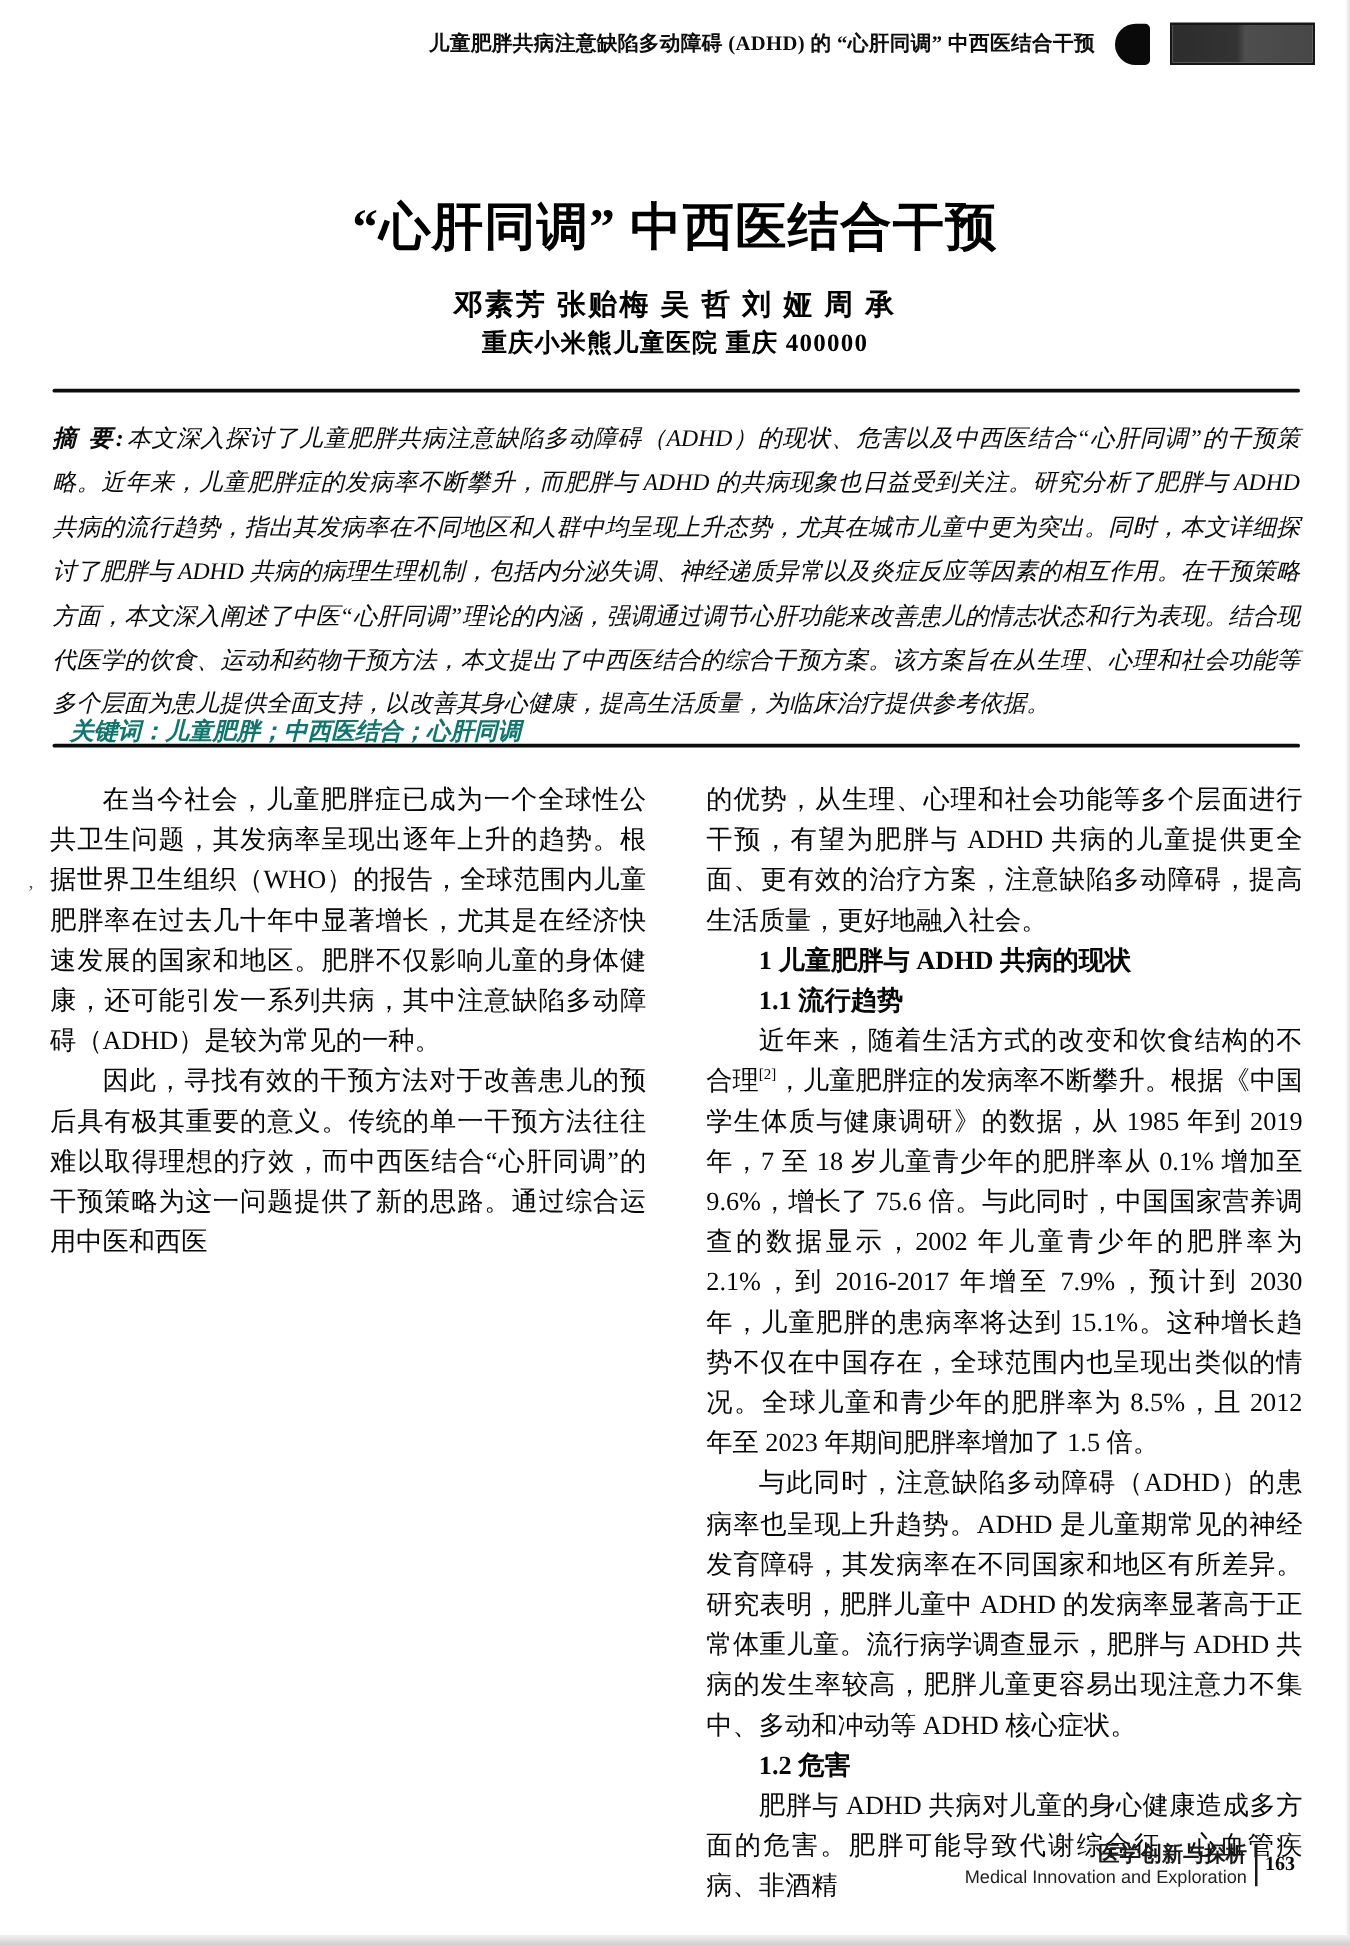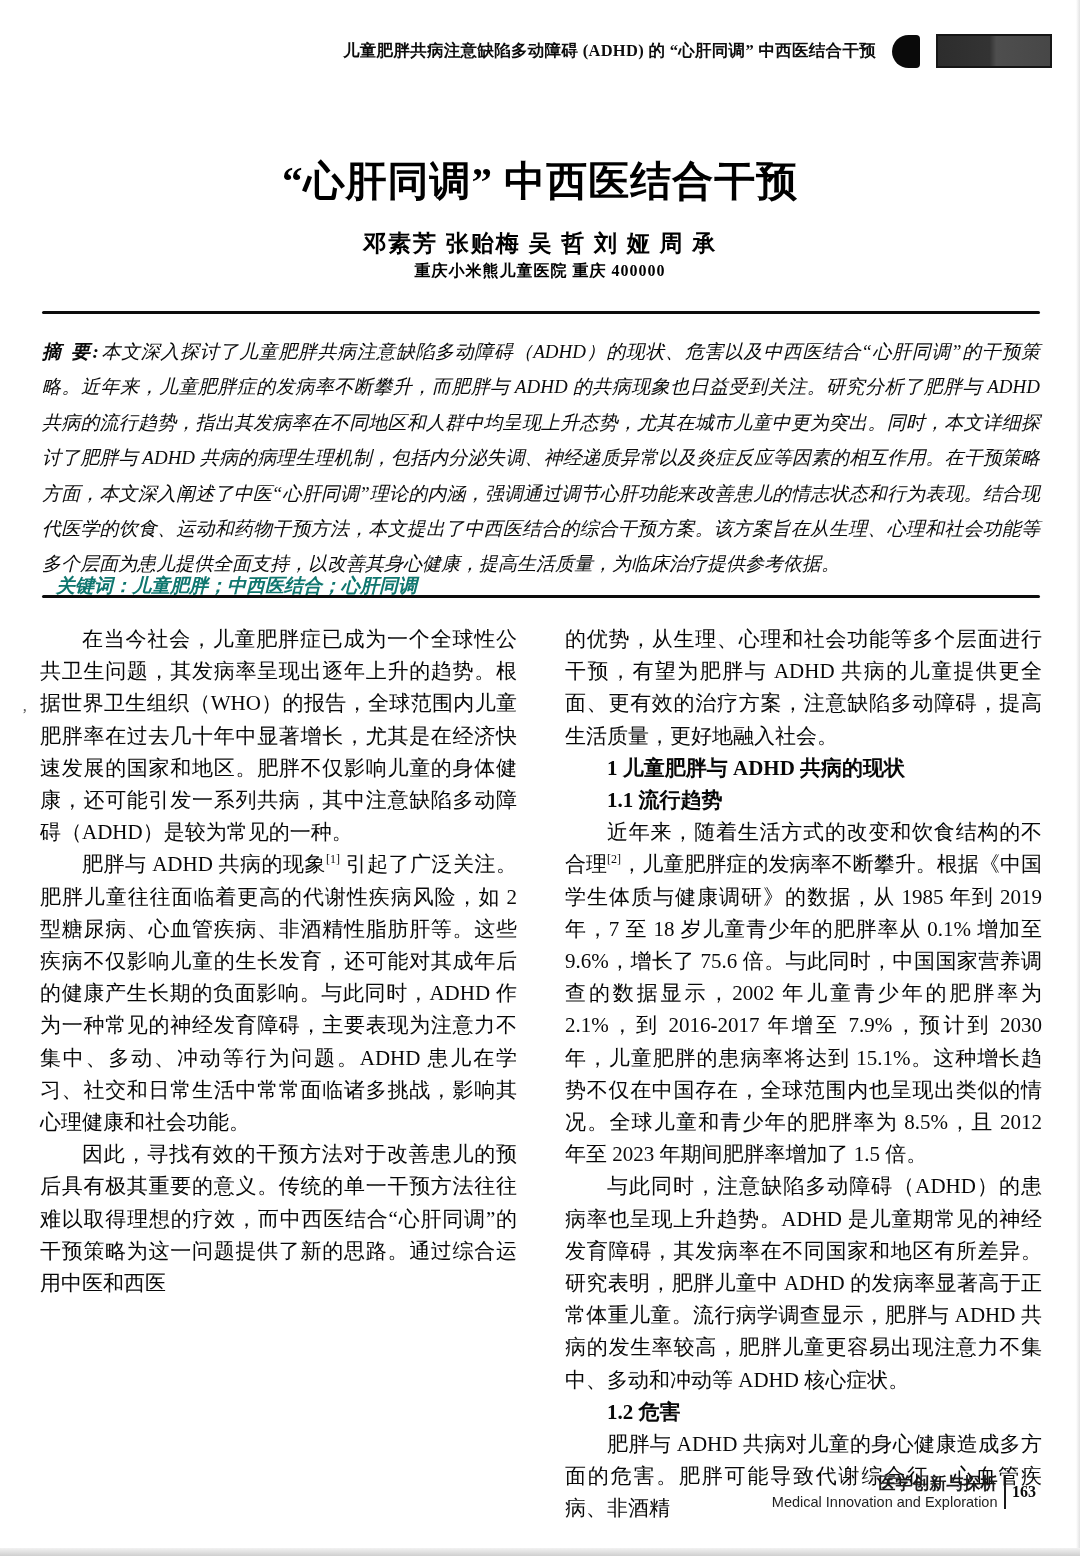--- a/index.html
+++ b/index.html
@@ -3,37 +3,37 @@
 <meta charset="utf-8">
 <style>
   html,body{margin:0;padding:0;}
   body{
     width:1080px;height:1556px;position:relative;background:#ffffff;
     font-family:"Liberation Serif","DejaVu Serif",serif;color:#111;
     overflow:hidden;
   }
   
   .running-header{
-    position:absolute;top:34px;right:28px;display:flex;align-items:center;gap:16px;
+    position:absolute;top:18px;right:28px;display:flex;align-items:center;gap:16px;
   }
   .running-title{
     font-size:16.5px;font-weight:700;letter-spacing:.3px;white-space:nowrap;color:#0d0d0d;
   }
   .logo-cap{width:28px;height:33px;background:#0a0a0a;border-radius:17px 4px 4px 17px;}
   .logo-block{
     width:112px;height:30px;border:2px solid #161616;
     background:linear-gradient(90deg,#2d2d2d 0%,#333 46%,#4e4e4e 52%,#474747 100%);
   }
   
   .paper-title{position:absolute;top:88px;left:0;width:100%;text-align:center;
     font-size:41px;font-weight:700;line-height:62px;letter-spacing:1px;color:#000;margin:0;}
   .authors{position:absolute;top:228px;left:0;width:100%;text-align:center;
     font-size:23px;font-weight:700;letter-spacing:2px;color:#000;}
   .affiliation{position:absolute;top:261px;left:0;width:100%;text-align:center;
-    font-size:16px;font-weight:700;letter-spacing:1px;color:#000;}
+    font-size:20px;font-weight:700;letter-spacing:1px;color:#000;}
   
   .rule{position:absolute;left:42px;width:998px;height:3px;background:#0c0c0c;border-radius:2px;}
   .rule-top{top:311px;}
   .rule-bottom{top:595px;}
   
   .abstract{
     position:absolute;top:334px;left:42px;width:998px;
     font-size:19px;line-height:35.4px;text-align:justify;font-style:italic;color:#0a0a0a;
   }
   .abstract .abs-label{font-weight:700;font-style:italic;letter-spacing:2px;}
@@ -89,21 +89,20 @@
 
 <div class="keywords">
   <span class="kw-label">关键词：</span><span class="kw-text">儿童肥胖；中西医结合；心肝同调</span>
 </div>
 
 <div class="rule rule-bottom"></div>
 
 <div class="columns">
   <div class="col">
     <p class="indent">在当今社会，儿童肥胖症已成为一个全球性公共卫生问题，其发病率呈现出逐年上升的趋势。根据世界卫生组织（WHO）的报告，全球范围内儿童肥胖率在过去几十年中显著增长，尤其是在经济快速发展的国家和地区。肥胖不仅影响儿童的身体健康，还可能引发一系列共病，其中注意缺陷多动障碍（ADHD）是较为常见的一种。</p>
-    <p class="indent"><span>肥胖与 ADHD 共病的现象</span><sup class="ref">[1]</sup><span> 引起了广泛关注。肥胖儿童往往面临着更高的代谢性疾病风险，如 2 型糖尿病、心血管疾病、非酒精性脂肪肝等。这些疾病不仅影响儿童的生长发育，还可能对其成年后的健康产生长期的负面影响。与此同时，ADHD 作为一种常见的神经发育障碍，主要表现为注意力不集中、多动、冲动等行为问题。ADHD 患儿在学习、社交和日常生活中常常面临诸多挑战，影响其心理健康和社会功能。</span></p>
     <p class="indent">因此，寻找有效的干预方法对于改善患儿的预后具有极其重要的意义。传统的单一干预方法往往难以取得理想的疗效，而中西医结合“心肝同调”的干预策略为这一问题提供了新的思路。通过综合运用中医和西医</p>
   </div>
   <div class="col">
     <p>的优势，从生理、心理和社会功能等多个层面进行干预，有望为肥胖与 ADHD 共病的儿童提供更全面、更有效的治疗方案，注意缺陷多动障碍，提高生活质量，更好地融入社会。</p>
     <p class="heading">1 儿童肥胖与 ADHD 共病的现状</p>
     <p class="heading">1.1 流行趋势</p>
     <p class="indent"><span>近年来，随着生活方式的改变和饮食结构的不合理</span><sup class="ref">[2]</sup><span>，儿童肥胖症的发病率不断攀升。根据《中国学生体质与健康调研》的数据，从 1985 年到 2019 年，7 至 18 岁儿童青少年的肥胖率从 0.1% 增加至 9.6%，增长了 75.6 倍。与此同时，中国国家营养调查的数据显示，2002 年儿童青少年的肥胖率为 2.1%，到 2016-2017 年增至 7.9%，预计到 2030 年，儿童肥胖的患病率将达到 15.1%。这种增长趋势不仅在中国存在，全球范围内也呈现出类似的情况。全球儿童和青少年的肥胖率为 8.5%，且 2012 年至 2023 年期间肥胖率增加了 1.5 倍。</span></p>
     <p class="indent">与此同时，注意缺陷多动障碍（ADHD）的患病率也呈现上升趋势。ADHD 是儿童期常见的神经发育障碍，其发病率在不同国家和地区有所差异。研究表明，肥胖儿童中 ADHD 的发病率显著高于正常体重儿童。流行病学调查显示，肥胖与 ADHD 共病的发生率较高，肥胖儿童更容易出现注意力不集中、多动和冲动等 ADHD 核心症状。</p>
     <p class="heading">1.2 危害</p>
     <p class="indent">肥胖与 ADHD 共病对儿童的身心健康造成多方面的危害。肥胖可能导致代谢综合征、心血管疾病、非酒精</p>

